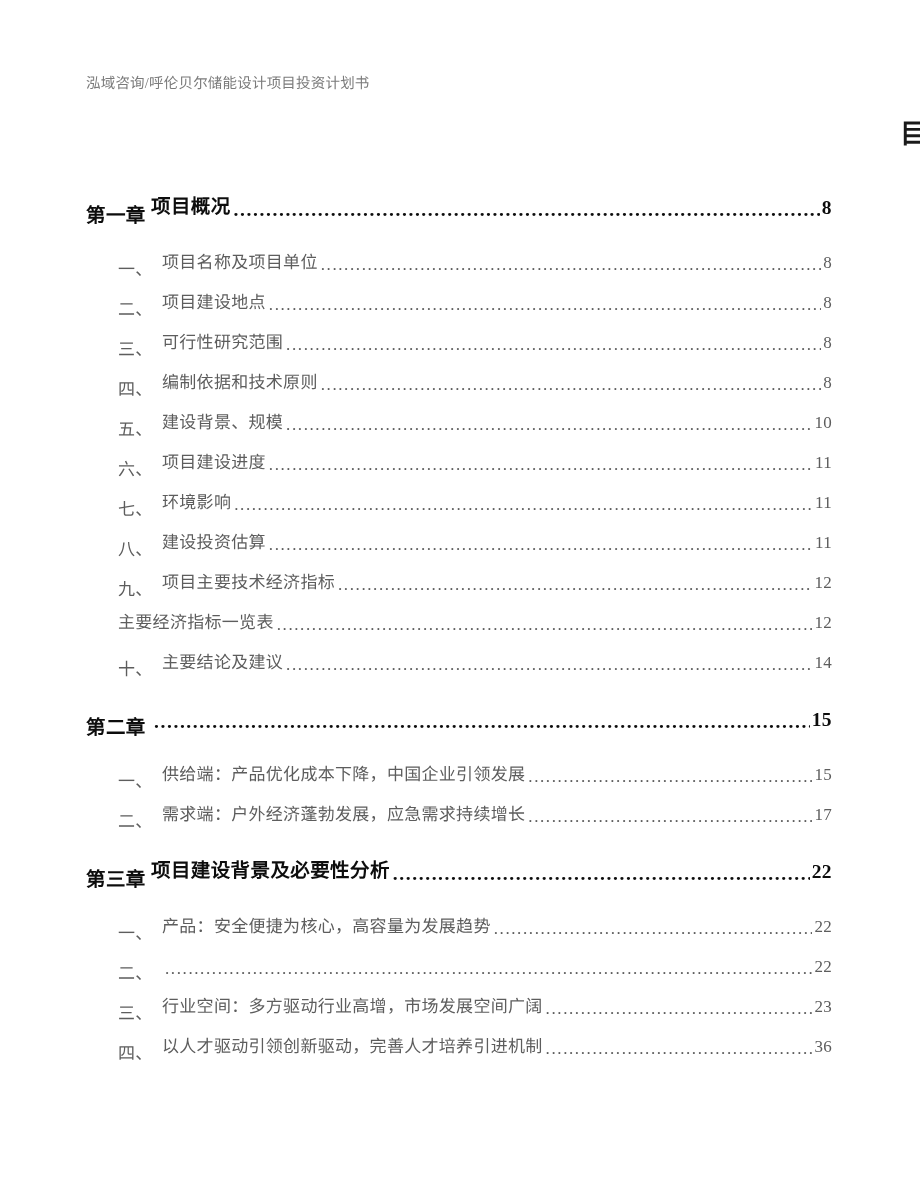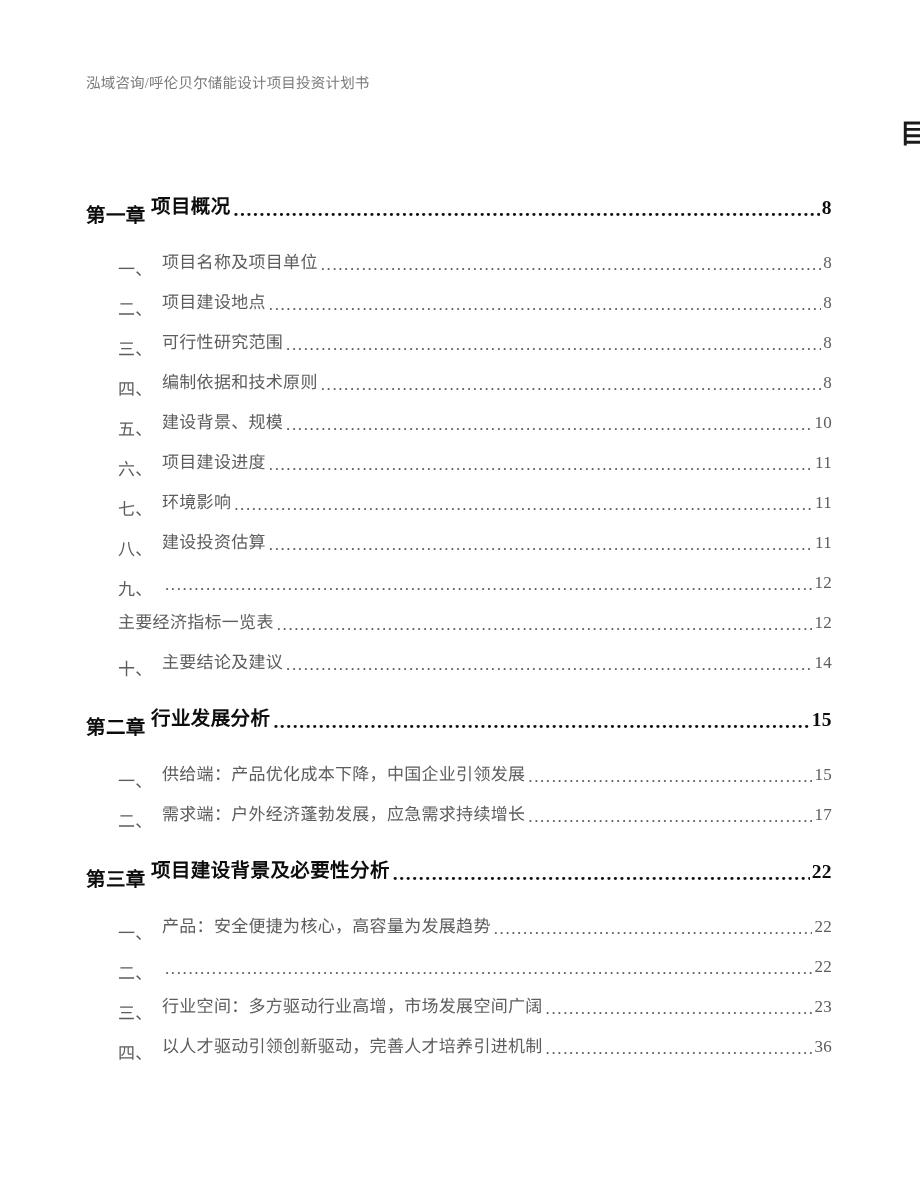--- a/index.html
+++ b/index.html
@@ -191,35 +191,36 @@
         <span class="toc-page">11</span>
       </li>
       <li class="toc-entry level-2">
         <span class="toc-num idx-cn">八、</span>
         <span class="toc-text">建设投资估算</span>
         <span class="toc-leader"></span>
         <span class="toc-page">11</span>
       </li>
       <li class="toc-entry level-2">
         <span class="toc-num idx-cn">九、</span>
+        <span class="toc-text">项目主要技术经济指标</span>
         <span class="toc-leader"></span>
         <span class="toc-page">12</span>
       </li>
       <li class="toc-entry level-2">
         <span class="toc-text">主要经济指标一览表</span>
         <span class="toc-leader"></span>
         <span class="toc-page">12</span>
       </li>
       <li class="toc-entry level-2">
         <span class="toc-num idx-cn">十、</span>
         <span class="toc-text">主要结论及建议</span>
         <span class="toc-leader"></span>
         <span class="toc-page">14</span>
       </li>
-      <li class="toc-entry level-1 gap-before gap-after"><span class="toc-num">第二章</span>&nbsp;<span class="toc-text">行业发展分析</span><span class="toc-leader"></span><span class="toc-page">15</span></li>
+      <li class="toc-entry level-1 gap-before gap-after"><span class="toc-num">第二章</span>&nbsp;<span class="toc-leader"></span><span class="toc-page">15</span></li>
       <li class="toc-entry level-2">
         <span class="toc-num idx-cn">一、</span>
         <span class="toc-text">供给端：产品优化成本下降，中国企业引领发展</span>
         <span class="toc-leader"></span>
         <span class="toc-page">15</span>
       </li>
       <li class="toc-entry level-2">
         <span class="toc-num idx-cn">二、</span>
         <span class="toc-text">需求端：户外经济蓬勃发展，应急需求持续增长</span>
         <span class="toc-leader"></span>

